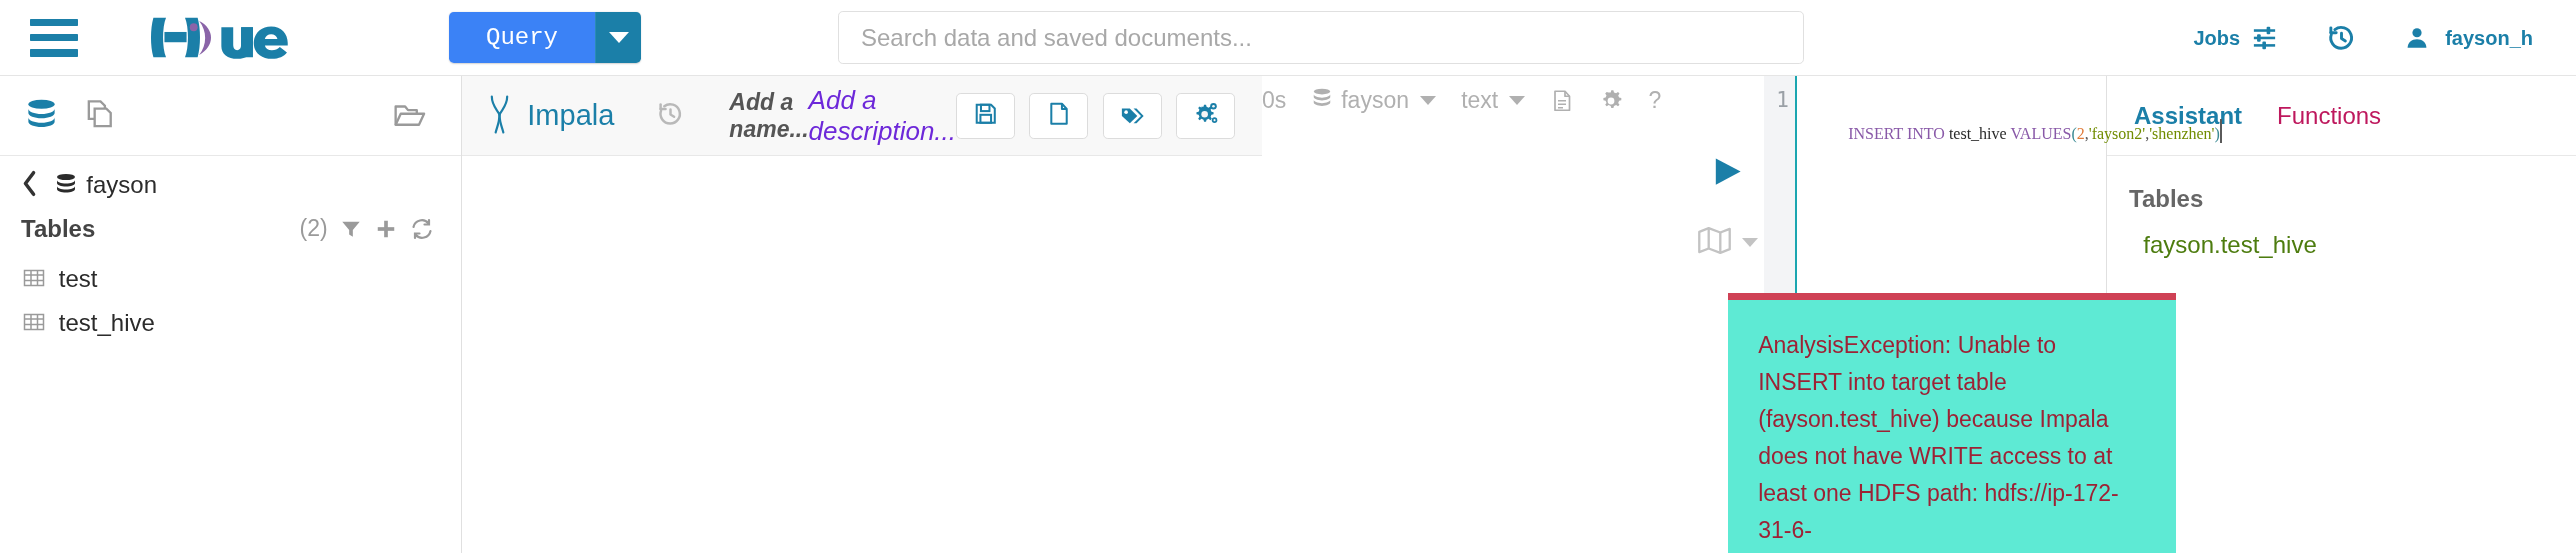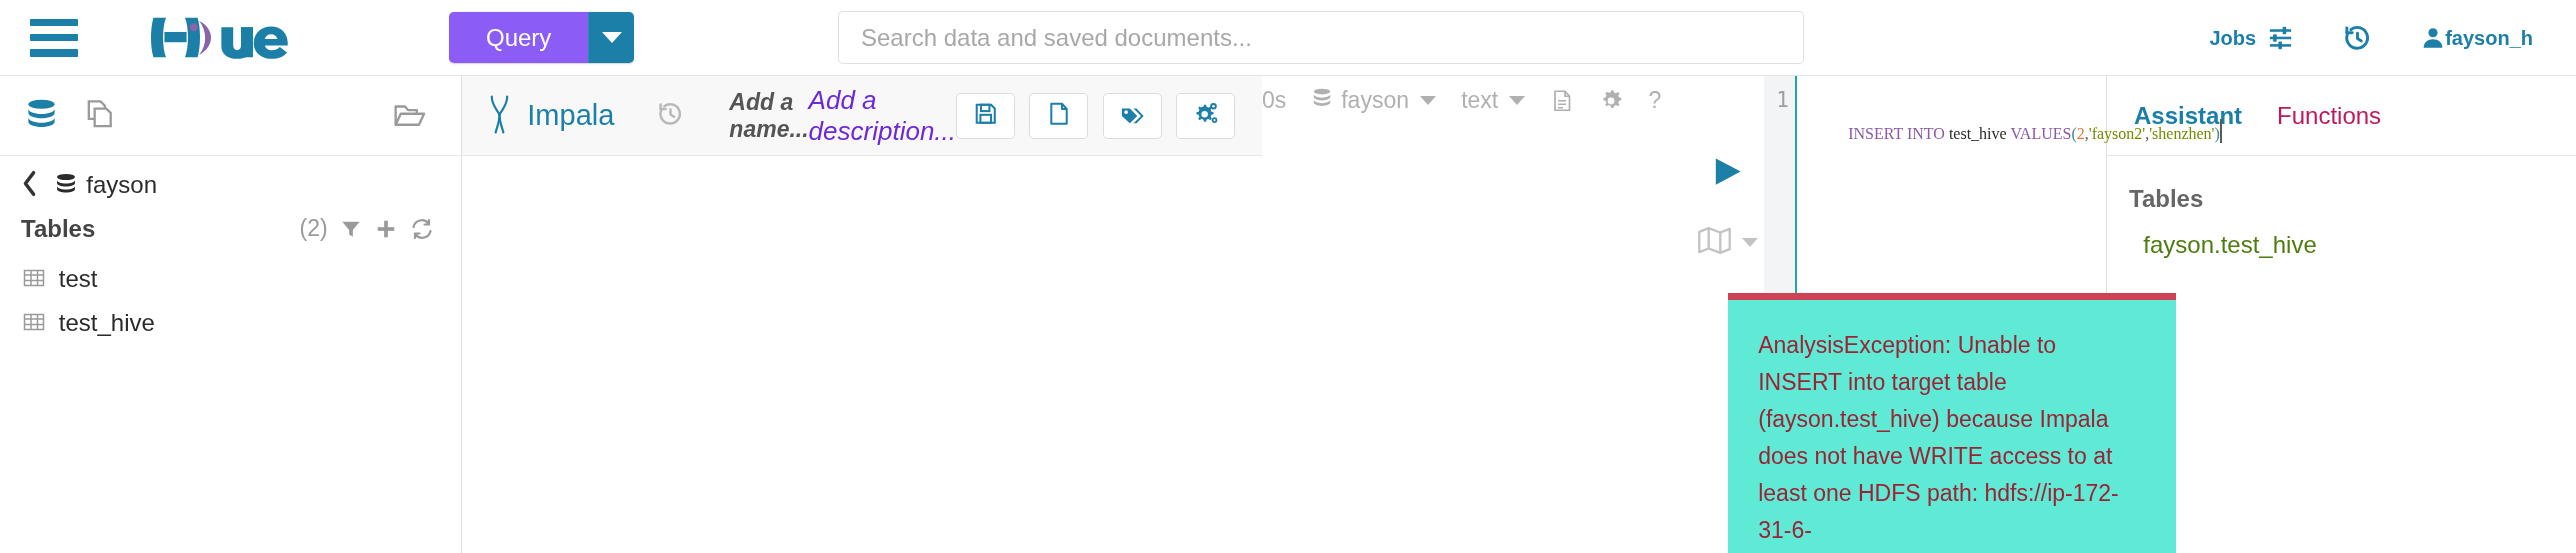--- a/index.html
+++ b/index.html
@@ -18,22 +18,22 @@
   }
   .hamburger { width:48px; height:38px; margin-left:30px; display:flex; flex-direction:column;
     justify-content:space-between; cursor:pointer; }
   .hamburger span { display:block; height:7.2px; background:#1b7fa8; border-radius:0.8px; }
 
   .logo { margin-left:70px; display:flex; align-items:center; height:48px; }
   .logo svg { display:block; }
 
   .query-btn-group { margin-left:129px; display:flex; height:51px; border-radius:4.8px;
     overflow:hidden; box-shadow:0 0.8px 1.6px rgba(0,0,0,.18); }
-  .query-btn { background:#8b5cf6; color:#fff; font-size:24px; padding:0 37px;
-    display:flex; align-items:center; cursor:pointer; border:none; font-family:Liberation Sans, sans-serif; }
+  .query-btn { background:#3b82f6; color:#fff; font-size:24px; padding:0 37px;
+    display:flex; align-items:center; cursor:pointer; border:none; font-family:Liberation Mono, monospace; }
   .query-caret { background:#1b7fa8; width:46px; display:flex; align-items:center;
     justify-content:center; cursor:pointer; border-left:1.6px solid #2b8cb5; }
   .caret-dn { width:0;height:0;border-left:10.4px solid transparent;border-right:10.4px solid transparent;
     border-top:11px solid #fff; }
 
   .searchwrap { position:absolute; left:838px; top:11px; width:966px; }
   .search-input {
     width:100%; height:53px; border:1.6px solid #e0e0e0; border-radius:4.8px;
     font-size:24px; color:#999; padding:0 22px; font-family:inherit; background:#fff;
   }
@@ -195,21 +195,21 @@
           </svg>
         </span>
       </div>
       <div class="tr-item">
         <span>
           <svg width="24" height="25.5" viewBox="0 0 24 24" fill="#1b7fa8">
             <circle cx="12" cy="7" r="4.6"></circle>
             <path d="M2.6 22 C2.6 16.6 6.8 13.4 12 13.4 C17.2 13.4 21.4 16.6 21.4 22 Z"></path>
           </svg>
         </span>
-        <span style="margin-left:0">fayson_h</span>
+        <span style="margin-left:16px">fayson_h</span>
       </div>
     </div>
   </div>
 
   <div class="body">
 
     <div class="sidebar">
       <div class="sb-head">
         <div class="sb-head-icons">
           <span class="sb-icon">

